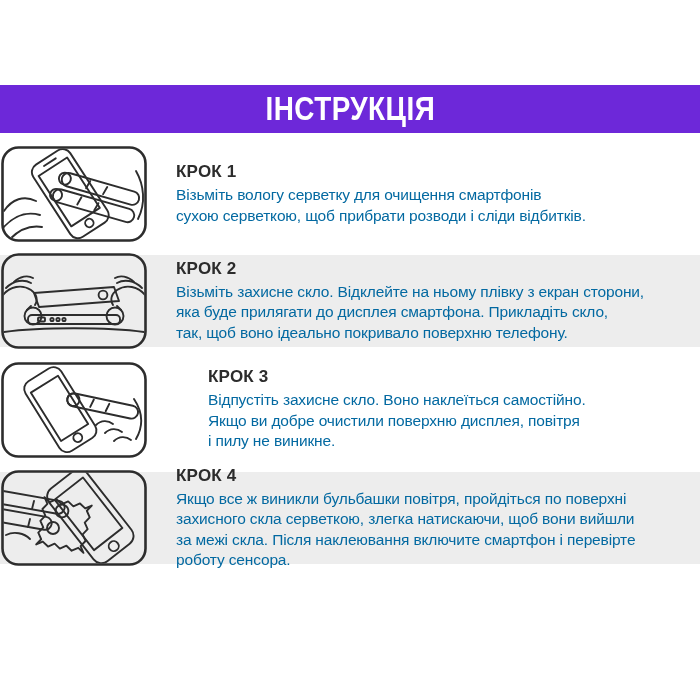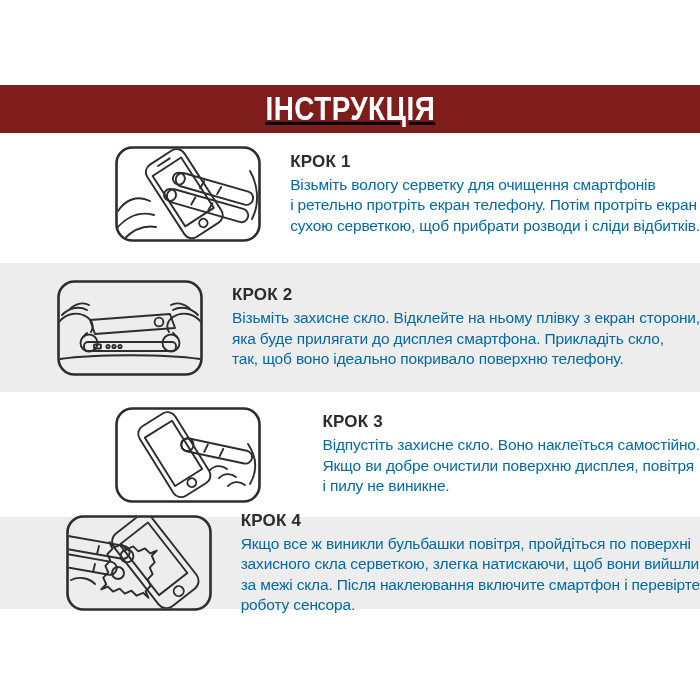--- a/index.html
+++ b/index.html
@@ -4,35 +4,35 @@
 <style>
   html,body{margin:0;padding:0;}
   body{
     width:700px;height:700px;background:#ffffff;
     font-family:"Liberation Sans",sans-serif;
     overflow:hidden;
   }
   .page{width:700px;height:700px;position:relative;}
   .top-margin{height:85px;background:#ffffff;}
   .band{
-    height:48px;background:#7f1d1d;
-    display:flex;align-items:center;justify-content:center;text-decoration:underline;
+    height:48px;background:#6d28d9;
+    display:flex;align-items:center;justify-content:center;
   }
   .band .title{
     margin:0;color:#ffffff;font-size:31px;font-weight:bold;
     letter-spacing:0.5px;display:inline-block;transform:scale(0.9,1.06);
   }
   .step{
     display:flex;align-items:center;
-    padding-left:42px;box-sizing:border-box;width:700px;justify-content:flex-end;
+    box-sizing:border-box;width:700px;
   }
   .row-a{background:#ffffff;}
   .row-b{background:#ededed;}
   .s1{height:122px;}
-  .s2{height:129px;margin-top:8px;}
+  .s2{height:92px;}
   .s3{height:125px;gap:32px;}
   .s4{height:92px;}
   .illus{width:148px;height:98px;flex:0 0 148px;}
   .illus svg{display:block;}
   .text{margin-left:28px;}
   .step-h{
     font-size:17px;font-weight:bold;color:#2c2c2c;
     margin:0 0 3px 0;letter-spacing:0.2px;
   }
   .line{
@@ -81,21 +81,20 @@
             <line x1="82" y1="56" x2="80" y2="64"></line>
             <line x1="100" y1="57" x2="98" y2="65"></line>
           </g>
           <path d="M136,26 C144,40 146,58 138,74"></path>
         </g>
       </svg>
     </div>
     <div class="text">
       <h2 class="step-h">КРОК 1</h2>
       <div class="line">Візьміть вологу серветку для очищення смартфонів</div>
-      <div class="line">і ретельно протріть екран телефону. Потім протріть екран</div>
       <div class="line">сухою серветкою, щоб прибрати розводи і сліди відбитків.</div>
     </div>
   </section>
 
   <section class="step row-b s2">
     <div class="illus">
       <svg width="148" height="98" viewBox="0 0 148 98">
         <defs>
             <clipPath id="c2">
               <rect x="3.5" y="3.5" width="141" height="91" rx="15"></rect>

